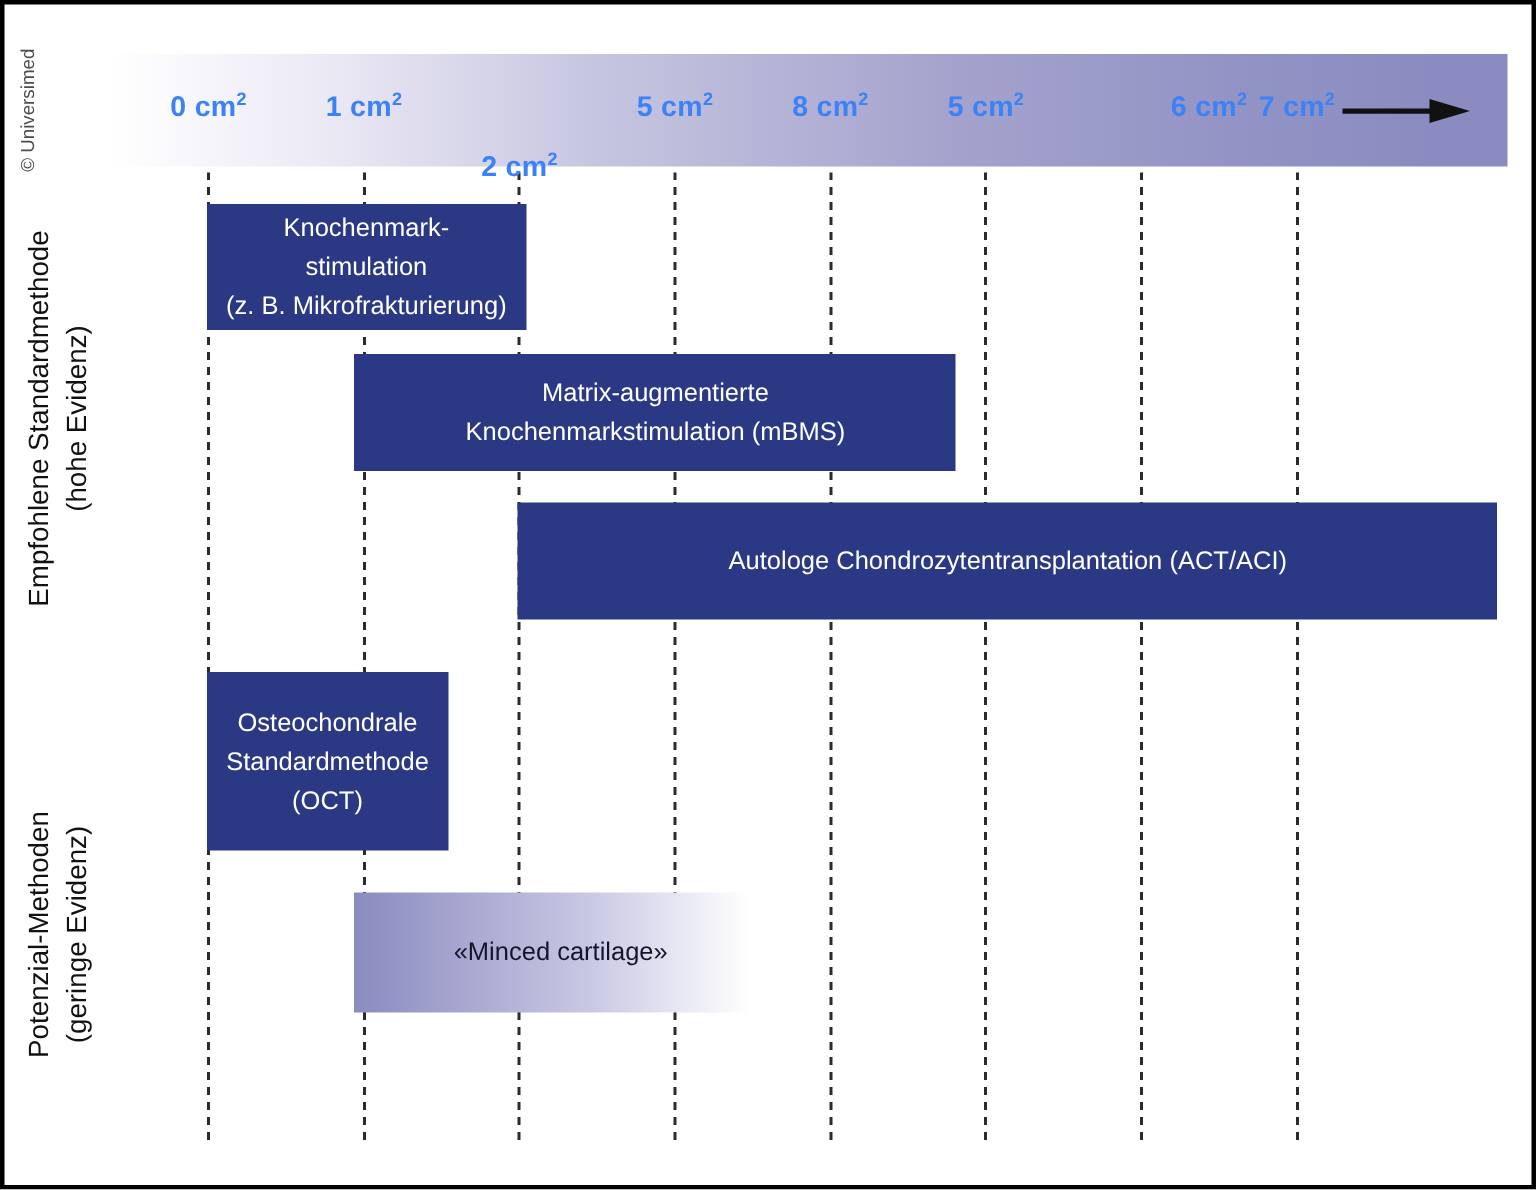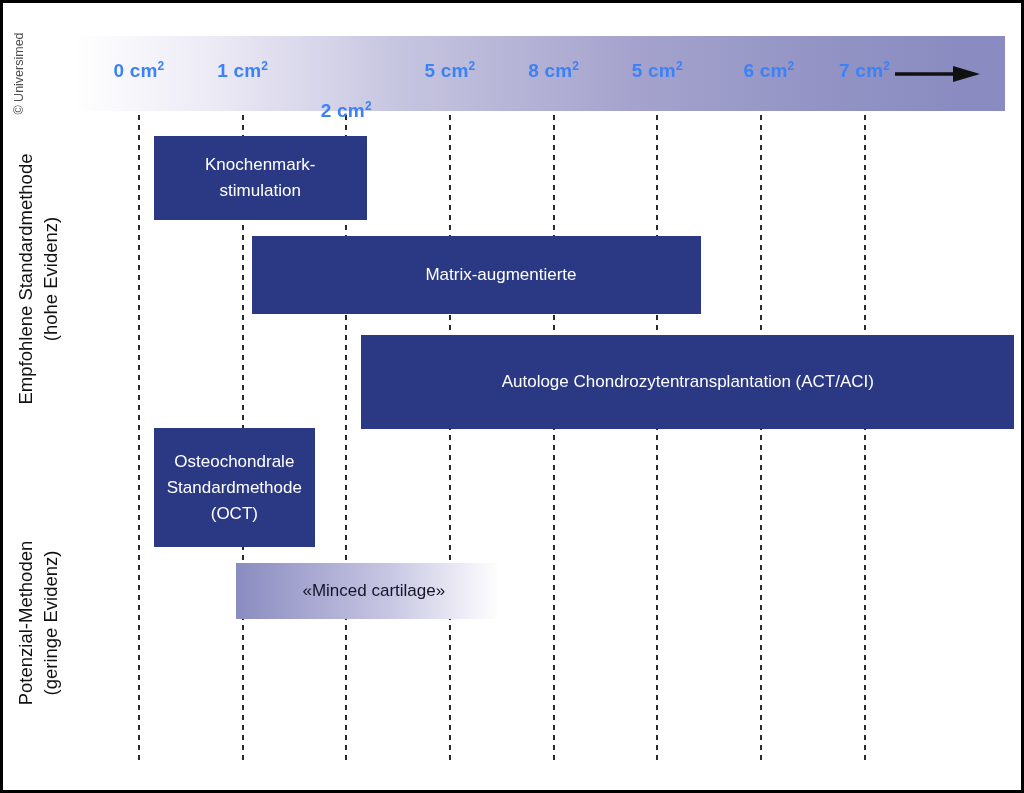--- a/index.html
+++ b/index.html
@@ -49,21 +49,21 @@
 
   
   .bar {
     position: absolute;
     display: flex;
     flex-direction: column;
     justify-content: center;
     align-items: center;
     text-align: center;
   }
-  .bar-solid { background: var(--bar-blue, #2b3984); color: #ffffff; margin-left: 16px; }
+  .bar-solid { background: var(--bar-blue, #2b3984); color: #ffffff; }
   .bar-fade {
     background: linear-gradient(to right,
       var(--axis-purple, #8a8bc0) 0%, #c6c5e2 55%, #ffffff 96%);
     color: #14142b;
   }
   .bar-line { font-size: 17px; line-height: 26px; white-space: nowrap; }
 
   
   .vlabel {
     position: absolute;
@@ -104,46 +104,48 @@
       <div class="gridline" style="left: 756.96px;"></div>
       <div class="gridline" style="left: 860.62px;"></div>
     </div>
   <div>
       <div class="tick" style="left: 136px;"><span>0 cm</span><sup>2</sup></div>
       <div class="tick" style="left: 239.66px;"><span>1 cm</span><sup>2</sup></div>
       <div class="tick" style="left: 343.32px; margin-top: 40px;"><span>2 cm</span><sup>2</sup></div>
       <div class="tick" style="left: 446.98px;"><span>5 cm</span><sup>2</sup></div>
       <div class="tick" style="left: 550.64px;"><span>8 cm</span><sup>2</sup></div>
       <div class="tick" style="left: 654.3px;"><span>5 cm</span><sup>2</sup></div>
-      <div class="tick" style="left: 766px;"><span>6 cm</span><sup>2</sup></div>
+      <div class="tick" style="left: 803px;"><span>6 cm</span><sup>2</sup></div>
       <div class="tick" style="left: 861.62px;"><span>7 cm</span><sup>2</sup></div>
     </div>
 
   <svg class="axis-arrow" width="90" height="18" viewBox="0 0 90 18">
     <line x1="2" y1="9" x2="64" y2="9" stroke="#111" stroke-width="3.5"></line>
     <polygon points="60,1 87,9 60,17" fill="#111"></polygon>
   </svg>
 
   <div>
       <div class="bar bar-solid" style="left: 135px; width: 212.503px; top: 133px; height: 84px;">
         <div class="bar-line">Knochenmark-</div>
         <div class="bar-line">stimulation</div>
+        <div class="bar-line">(z. B. Mikrofrakturierung)</div>
       </div>
-      <div class="bar bar-solid" style="left: 233.477px; width: 401px; top: 233px; height: 78px; padding-left: 48px;">
+      <div class="bar bar-solid" style="left: 233.477px; width: 401px; top: 233px; height: 78px;">
         <div class="bar-line">Matrix-augmentierte</div>
+        <div class="bar-line">Knochenmarkstimulation (mBMS)</div>
       </div>
-      <div class="bar bar-solid" style="left: 342.32px; width: 653.058px; top: 332px; height: 94px;">
+      <div class="bar bar-solid" style="left: 342.32px; width: 653.058px; top: 332px; height: 78px;">
         <div class="bar-line">Autologe Chondrozytentransplantation (ACT/ACI)</div>
       </div>
-      <div class="bar bar-solid" style="left: 135px; width: 160.673px; top: 425px; height: 119px; text-align: center;">
+      <div class="bar bar-solid" style="left: 135px; width: 160.673px; top: 445px; height: 119px; text-align: center;">
         <div class="bar-line">Osteochondrale</div>
         <div class="bar-line">Standardmethode</div>
         <div class="bar-line">(OCT)</div>
       </div>
-      <div class="bar bar-fade" style="left: 233.477px; width: 274.699px; top: 560px; height: 56px; justify-content: center;">
+      <div class="bar bar-fade" style="left: 233.477px; width: 274.699px; top: 592px; height: 80px; justify-content: center;">
         <div class="bar-line">«Minced cartilage»</div>
       </div>
     </div>
 
   <div class="vlabel" style="left:-114px; top:250px;">
     <div>Empfohlene Standardmethode</div>
     <div>(hohe Evidenz)</div>
   </div>
 
   <div class="vlabel" style="left:-114px; top:594px;">

